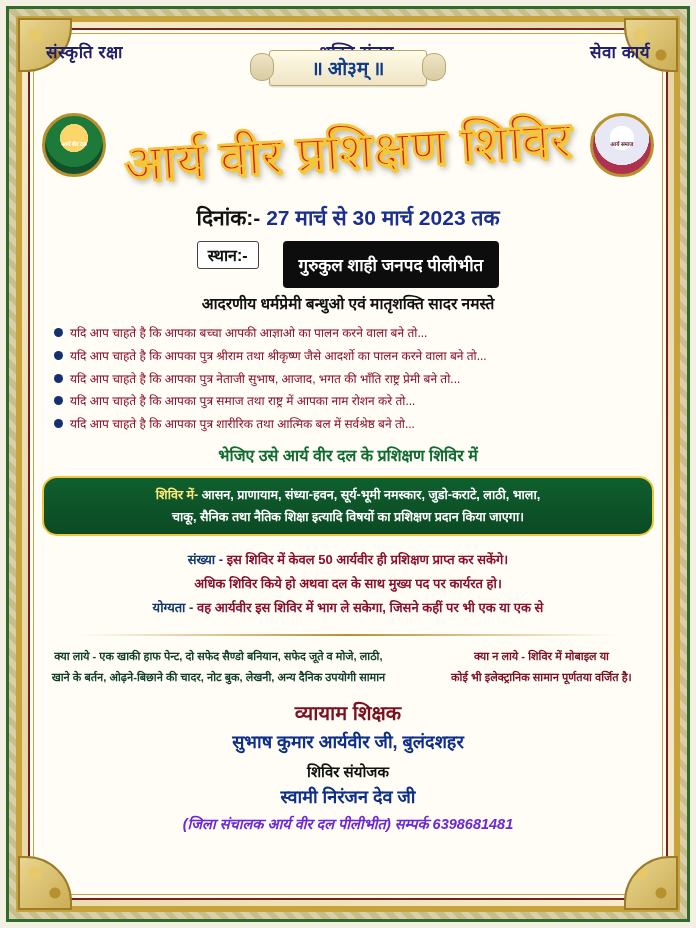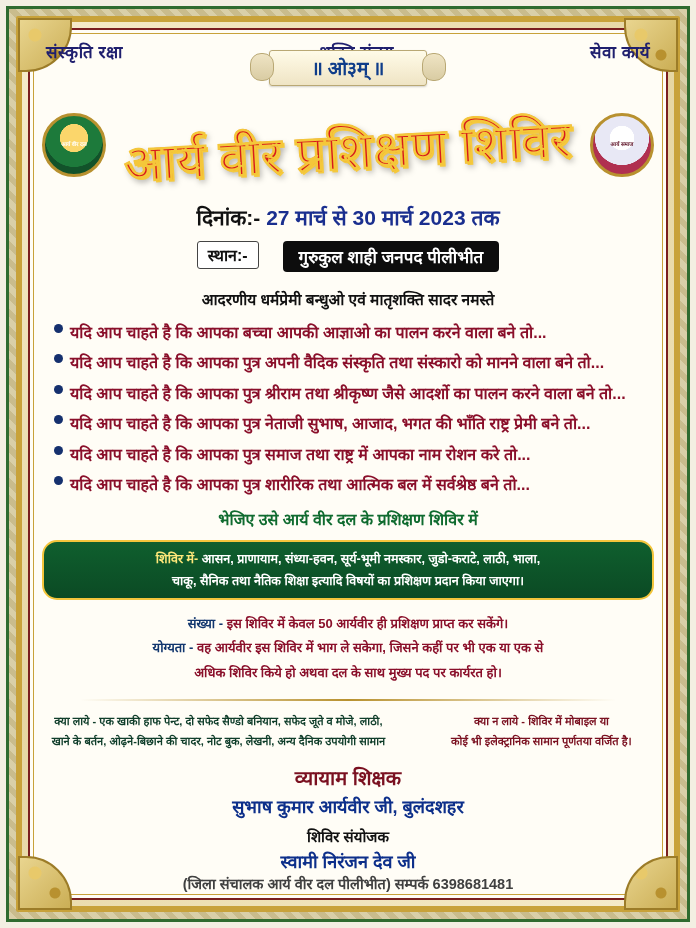--- a/index.html
+++ b/index.html
@@ -123,31 +123,31 @@
   .date-row .value{color:#1a2f8f;}
   .place-row{
     margin-top:10px;display:flex;align-items:flex-start;justify-content:center;gap:24px;
   }
   .place-label{
     background:#ffffff;border:1px solid #444;border-radius:3px;
     padding:2px 10px;font-size:16px;font-weight:bold;color:#111;
   }
   .place-value{
     background:#0d0d0d;color:#ffffff;border-radius:4px;
-    padding:4px 16px;font-size:17px;font-weight:bold;
+    padding:12px 16px;font-size:17px;font-weight:bold;
   }
   .greeting{
-    margin-top:16px;text-align:center;font-size:15.5px;font-weight:bold;color:#111;
+    margin-top:4px;text-align:center;font-size:15.5px;font-weight:bold;color:#111;
   }
   .bullets{
     margin:8px 18px 0 18px;
   }
   .bullet{
     display:flex;align-items:flex-start;gap:7px;
-    font-size:16px;font-weight:bold;color:#8a0f2a;
+    font-size:12px;font-weight:normal;color:#8a0f2a;
     line-height:1.9;
   }
   .bullet .dot{
     width:9px;height:9px;border-radius:50%;
     background:#15306e;flex:0 0 auto;margin-top:6px;
   }
   .send-line{
     margin-top:8px;text-align:center;
     font-size:16px;font-weight:bold;color:#0f6b2f;
   }
@@ -177,21 +177,21 @@
   }
   .col.right{flex:0 0 38%;color:#7a1020;}
   .vline{width:2px;background:linear-gradient(#fff,#b8912f,#fff);}
   .footer{
     margin-top:12px;text-align:center;
   }
   .footer .role{font-size:20px;font-weight:bold;color:#7a1020;margin-top:2px;}
   .footer .name{font-size:18px;font-weight:bold;color:#0d2f8a;margin-top:3px;}
   .footer .role2{font-size:15px;font-weight:bold;color:#111;margin-top:8px;}
   .footer .name2{font-size:18px;font-weight:bold;color:#0d2f8a;margin-top:3px;}
-  .footer .contact{font-size:14.5px;font-weight:bold;color:#404040;}
+  .footer .contact{font-size:14.5px;font-weight:bold;color:#6d28d9;margin-top:5px;font-style:italic;}
 </style>
 </head>
 <body>
 
 <div class="poster">
   <div class="frame-outer"></div>
   <div class="frame-gold"></div>
   <div class="frame-inner"></div>
   <div class="frame-inner2"></div>
   <div class="corner tl"></div>
@@ -236,24 +236,20 @@
 
     <div class="greeting">आदरणीय धर्मप्रेमी बन्धुओ एवं मातृशक्ति सादर नमस्ते</div>
 
     <div class="bullets">
       <div class="bullet">
         <span class="dot"></span>
         <span>यदि आप चाहते है कि आपका बच्चा आपकी आज्ञाओ का पालन करने वाला बने तो...</span>
       </div>
       <div class="bullet">
         <span class="dot"></span>
-        <span>यदि आप चाहते है कि आपका पुत्र अपनी वैदिक संस्कृति तथा संस्कारो को मानने वाला बने तो...</span>
-      </div>
-      <div class="bullet">
-        <span class="dot"></span>
         <span>यदि आप चाहते है कि आपका पुत्र श्रीराम तथा श्रीकृष्ण जैसे आदर्शो का पालन करने वाला बने तो...</span>
       </div>
       <div class="bullet">
         <span class="dot"></span>
         <span>यदि आप चाहते है कि आपका पुत्र नेताजी सुभाष, आजाद, भगत की भाँति राष्ट्र प्रेमी बने तो...</span>
       </div>
       <div class="bullet">
         <span class="dot"></span>
         <span>यदि आप चाहते है कि आपका पुत्र समाज तथा राष्ट्र में आपका नाम रोशन करे तो...</span>
       </div>
@@ -272,25 +268,25 @@
       </div>
       <div>चाकू, सैनिक तथा नैतिक शिक्षा इत्यादि विषयों का प्रशिक्षण प्रदान किया जाएगा।</div>
     </div>
 
     <div class="notes">
       <div>
         <span class="lbl">संख्या -</span>
         <span>इस शिविर में केवल 50 आर्यवीर ही प्रशिक्षण प्राप्त कर सकेंगे।</span>
       </div>
       <div>
+        <span>अधिक शिविर किये हो अथवा दल के साथ मुख्य पद पर कार्यरत हो।</span>
+      </div>
+      <div>
         <span class="lbl">योग्यता -</span>
         <span>वह आर्यवीर इस शिविर में भाग ले सकेगा, जिसने कहीं पर भी एक या एक से</span>
-      </div>
-      <div>
-        <span>अधिक शिविर किये हो अथवा दल के साथ मुख्य पद पर कार्यरत हो।</span>
       </div>
     </div>
 
     <div class="divider"></div>
 
     <div class="two-col">
       <div class="col">
         <div>क्या लाये - एक खाकी हाफ पेन्ट, दो सफेद सैण्डो बनियान, सफेद जूते व मोजे, लाठी,</div>
         <div>खाने के बर्तन, ओढ़ने-बिछाने की चादर, नोट बुक, लेखनी, अन्य दैनिक उपयोगी सामान</div>
       </div>

